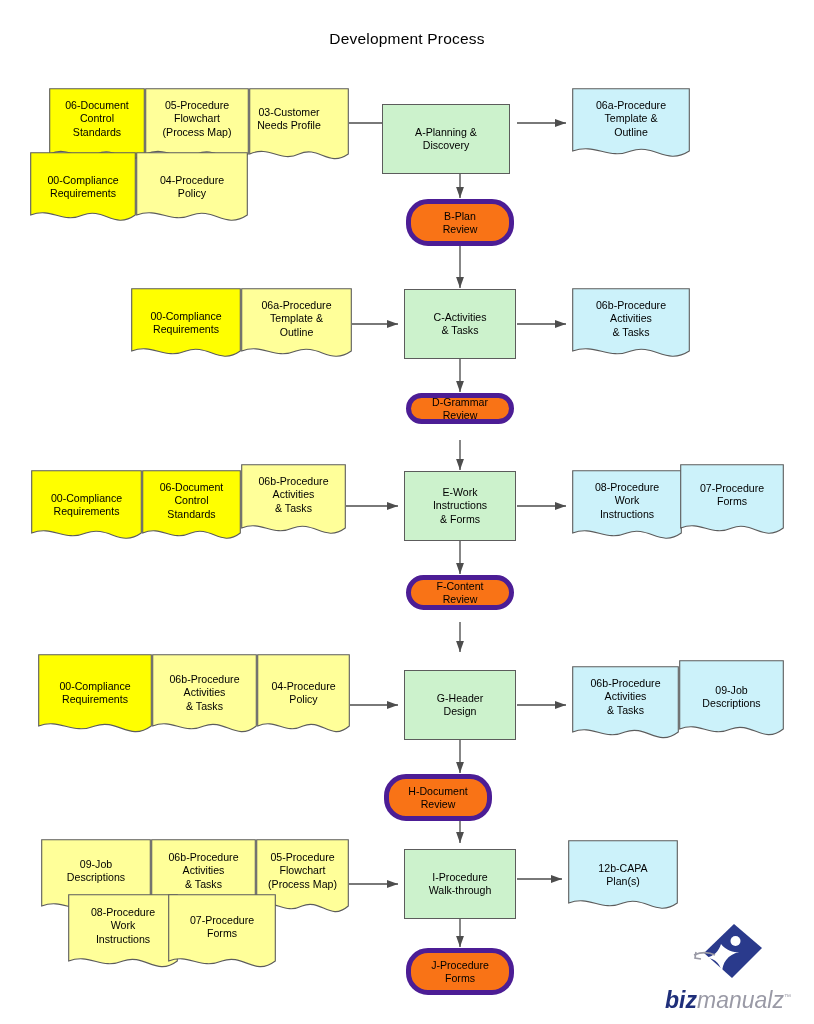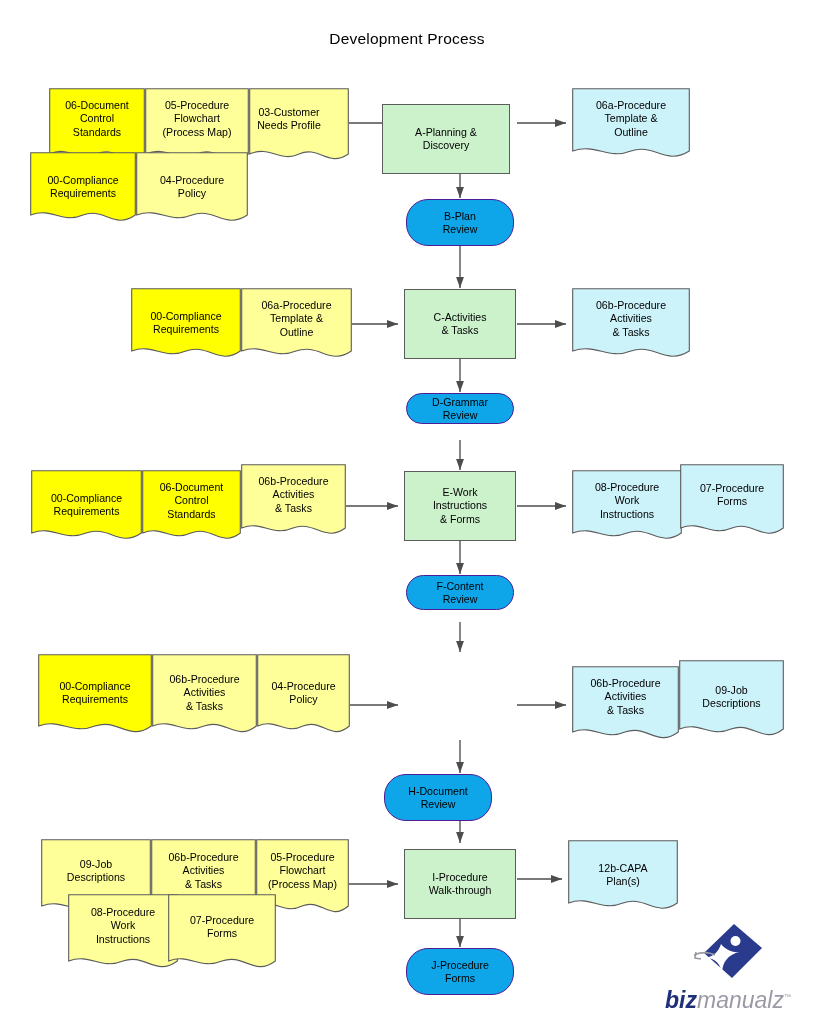--- a/index.html
+++ b/index.html
@@ -28,21 +28,21 @@
   .doc .lbl{top:0;}
 
   
   .proc{
     background:#ccf2cc;border:1px solid #5c5c5c;
   }
   .proc .lbl{top:50%;transform:translateY(-50%);}
 
   
   .review{
-    background:#0ea5e9;border:1px solid #4c1d95;border-radius:22px;
+    background:#f97316;border:5px solid #4c1d95;border-radius:22px;
   }
   .review .lbl{top:50%;transform:translateY(-50%);}
 
   
   #wires{position:absolute;left:0;top:0;width:814px;height:1024px;
          pointer-events:none;}
 
   
   .logo{position:absolute;left:652px;top:922px;width:152px;height:96px;}
   .logo .mark{position:absolute;left:40px;top:0;width:72px;height:62px;}
@@ -266,20 +266,24 @@
   </div>
 
   <div class="node doc" style="left:257px;top:654px;width:93px;height:90px;">
     <svg width="93" height="90" viewBox="0 0 93 90">
       <path d="M0.7,0.7 H92.3 V72 C74,88 65,64 46,72 C28,81 19,64 0.7,72 Z" fill="#FFFF99" stroke="#5c5c5c" stroke-width="1.1"></path>
     </svg>
     <div class="lbl" style="top:26px;">04-Procedure
 Policy</div>
   </div>
 
+  <div class="node proc" style="left:404px;top:670px;width:112px;height:70px;">
+    <div class="lbl">G-Header
+Design</div>
+  </div>
 
   <div class="node review" style="left:384px;top:774px;width:108px;height:47px;">
     <div class="lbl">H-Document
 Review</div>
   </div>
 
   <div class="node doc" style="left:572px;top:666px;width:107px;height:83px;">
     <svg width="107" height="83" viewBox="0 0 107 83">
       <path d="M0.7,0.7 H106.3 V66 C85,82 75,58 53,66 C32,75 21,58 0.7,66 Z" fill="#CCF2FA" stroke="#5c5c5c" stroke-width="1.1"></path>
     </svg>

